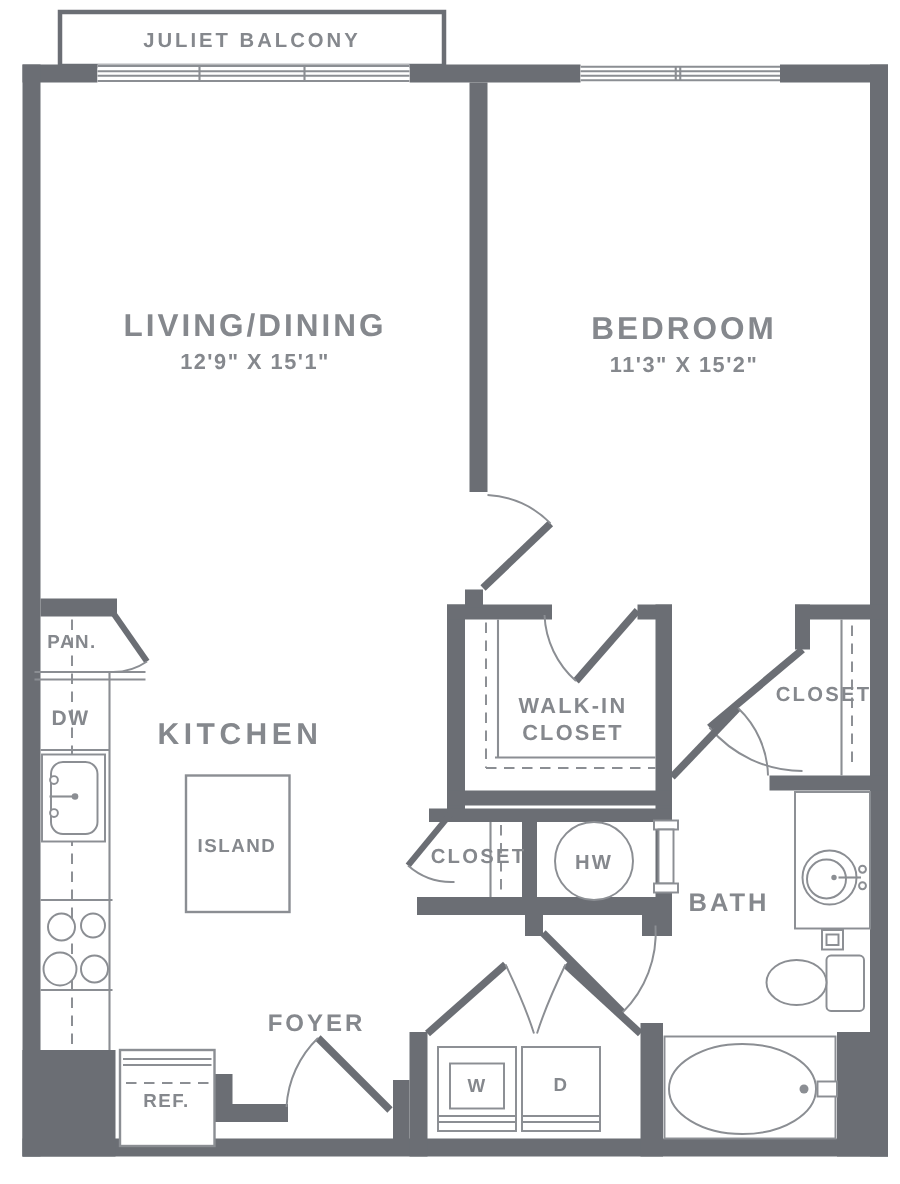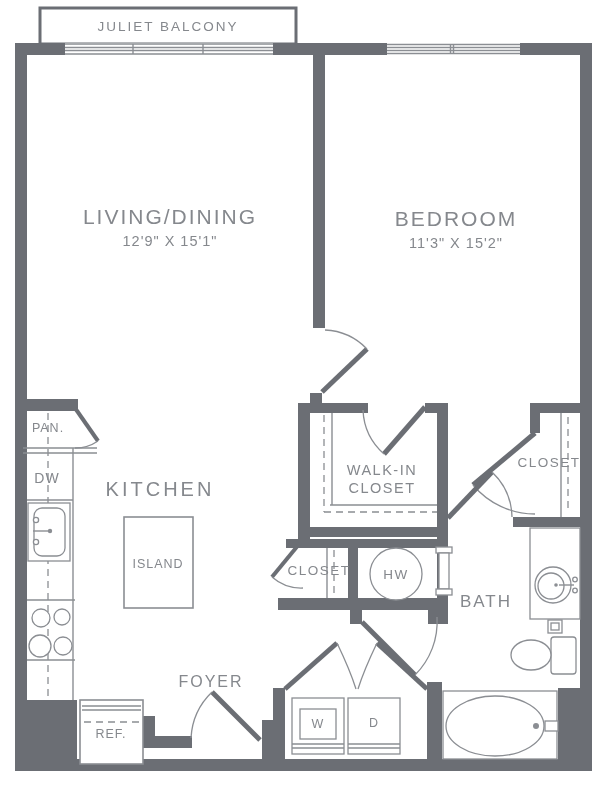--- a/index.html
+++ b/index.html
@@ -1,16 +1,16 @@
 <!DOCTYPE html>
 <html><head>
 <meta charset="utf-8">
 <style>
   html,body{margin:0;padding:0;background:#ffffff;}
-  .stage{position:relative;width:600px;height:789px;background:#fff;overflow:hidden;}
+  .stage{position:relative;width:600px;height:789px;background:#fff;overflow:hidden;font-weight:bold;}
   svg{display:block;}
   .wall{fill:#6b6e74;stroke:none;}
   .balc{fill:#ffffff;stroke:#6b6e74;stroke-width:3;}
   .win{fill:#ffffff;stroke:none;}
   .ln{stroke:#8b8e93;stroke-width:1.4;fill:none;}
   .fix{fill:#ffffff;stroke:#8b8e93;stroke-width:1.6;}
   .fixthin{fill:#ffffff;stroke:#8b8e93;stroke-width:1.3;}
   .leaf{stroke:#6b6e74;stroke-width:5;fill:none;}
   .leaf4{stroke:#6b6e74;stroke-width:4;fill:none;}
   .arc{stroke:#8b8e93;stroke-width:1.3;fill:none;}

